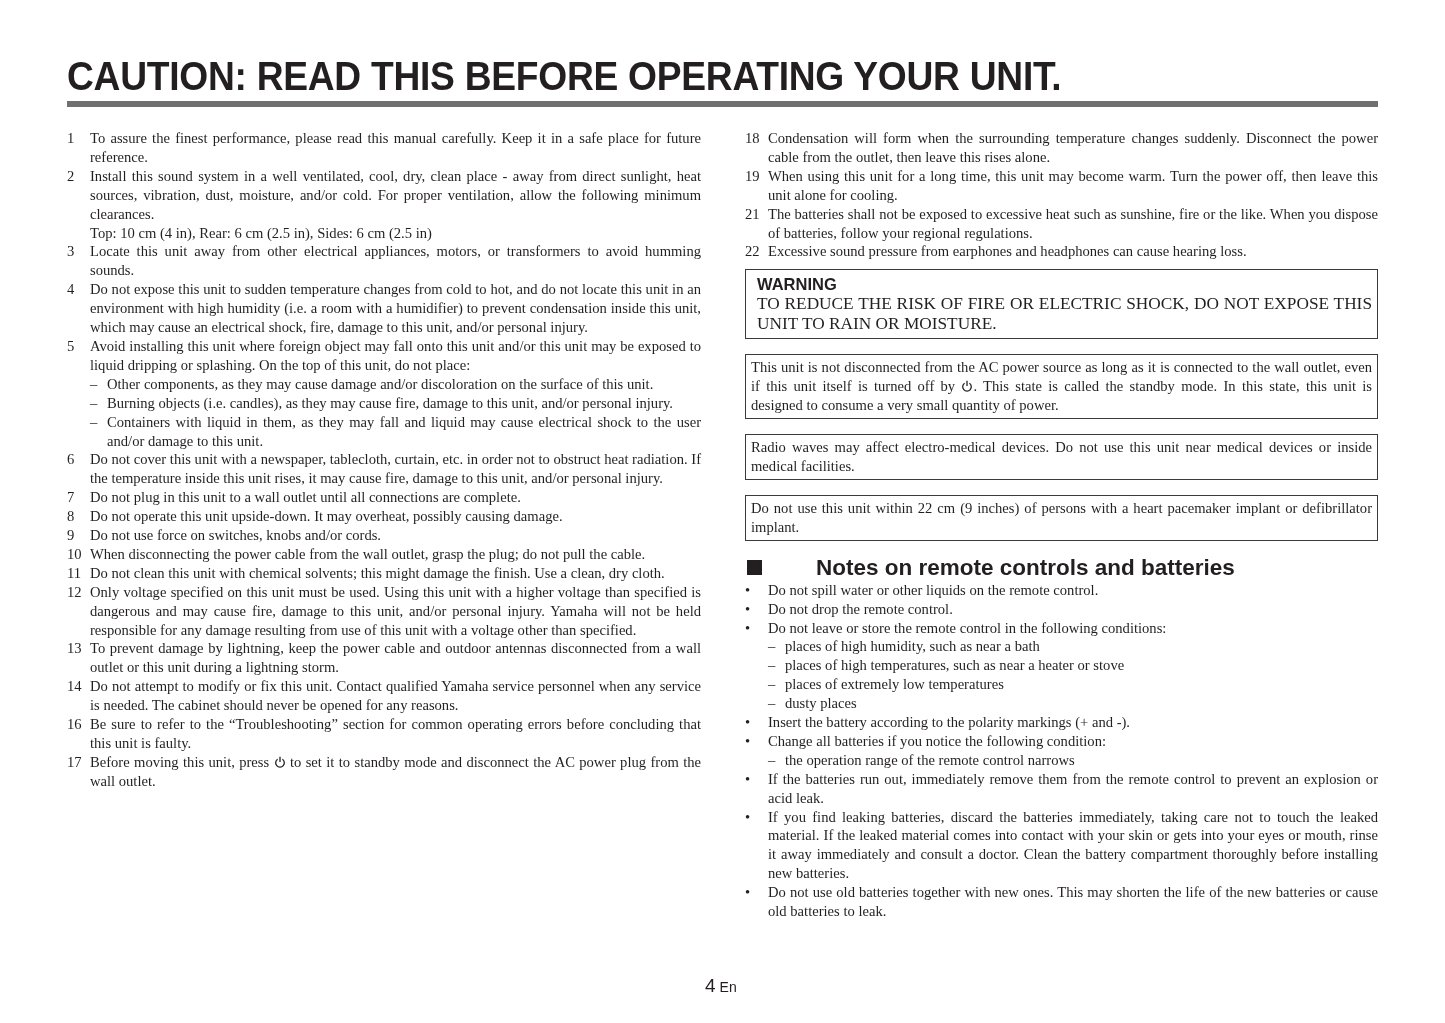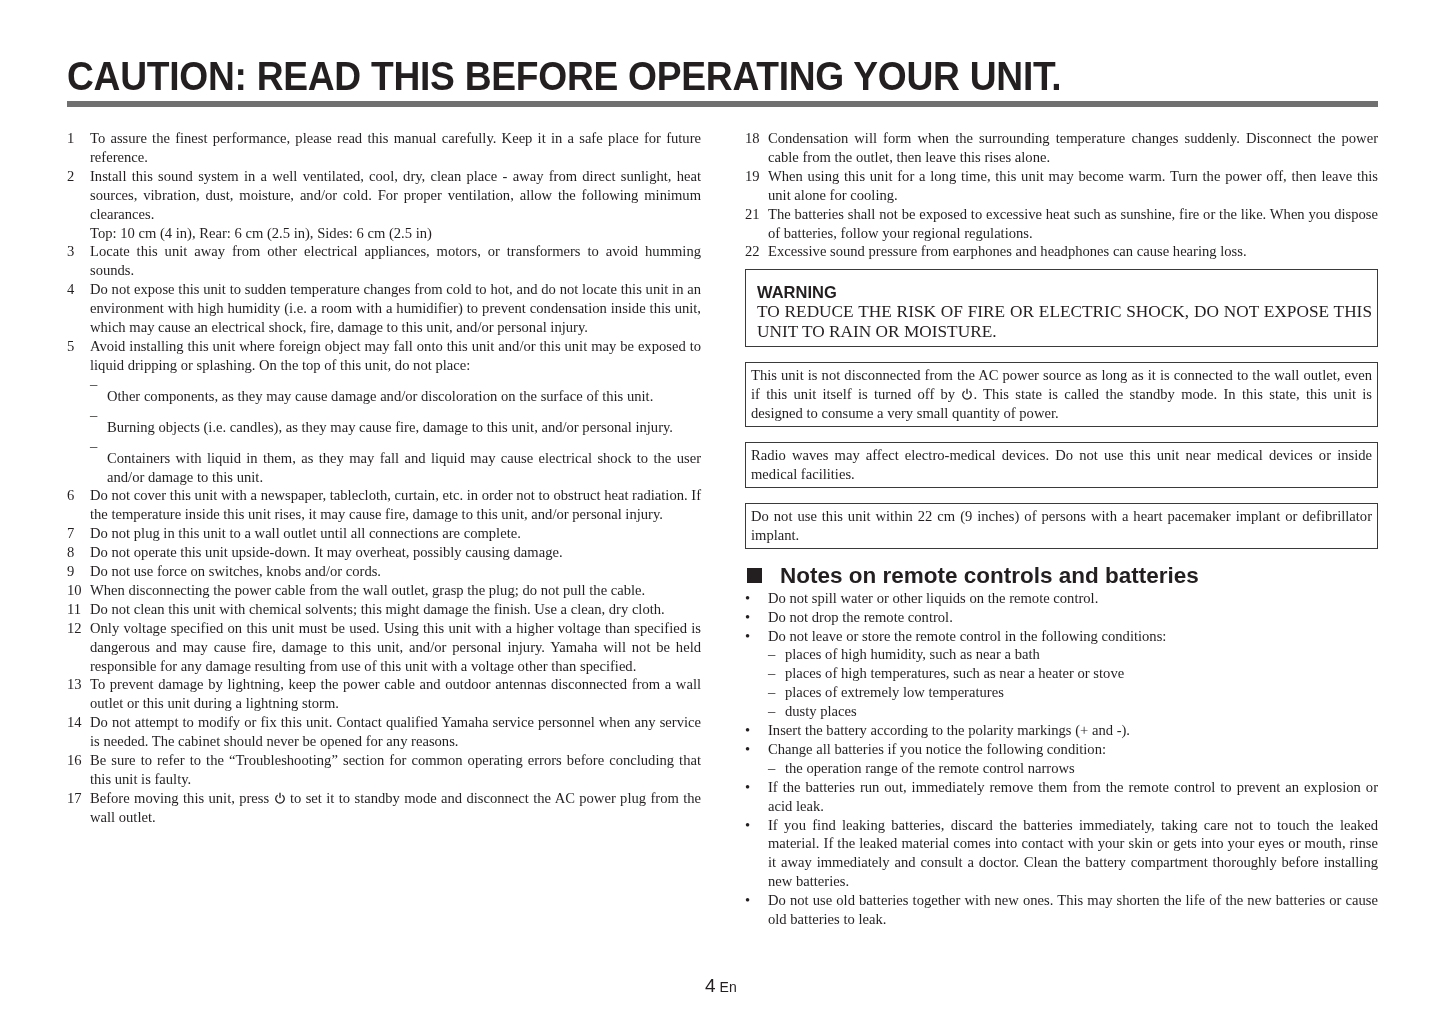--- a/index.html
+++ b/index.html
@@ -25,35 +25,35 @@
       text-align: justify;
     }
     .col-left { left: 67px; width: 634px; }
     .col-right { left: 745px; width: 633px; }
     .item { display: flex; }
     .num { width: 23px; flex: none; text-align: left; }
     .txt { flex: 1; text-align: justify; }
     .subline { padding-left: 23px; }
     .dash { display: flex; padding-left: 23px; }
     .dash .d { width: 17px; flex: none; }
-    .dash .t { flex: 1; text-align: justify; margin-top: 12px; }
+    .dash .t { flex: 1; text-align: justify; }
     .box {
       border: 1.3px solid #3a3a3a; margin-top: 15px;
       padding: 3px 5px 3px 5px;
     }
-    .box.warning { margin-top: 8px; padding: 12px 5px 4px 11px; }
+    .box.warning { margin-top: 8px; padding: 4px 5px 4px 11px; }
     .warn-head {
       font-family: "Liberation Sans", sans-serif; font-weight: bold;
       font-size: 16.5px; line-height: 20px;
     }
     .warn-body { font-size: 17.3px; line-height: 20px; text-align: justify; }
     .section-head {
       display: flex; align-items: center; margin-top: 14px; margin-bottom: 0px;
       font-family: "Liberation Sans", sans-serif; font-weight: bold;
-      font-size: 22.5px; line-height: 26px;
+      font-size: 22.5px; line-height: 26px; gap: 36px;
     }
     .sq { width: 15px; height: 15px; background: #231f20; margin-right: 18px; margin-left: 2px; }
     .bul { display: flex; }
     .bul .b { width: 23px; flex: none; padding-left: 0px; }
     .bul .t { flex: 1; text-align: justify; }
     .sub-dash { display: flex; padding-left: 23px; }
     .sub-dash .d { width: 17px; flex: none; }
     .page-num {
       position: absolute; left: 705px; top: 975px;
       font-family: "Liberation Sans", sans-serif; font-size: 19px;

